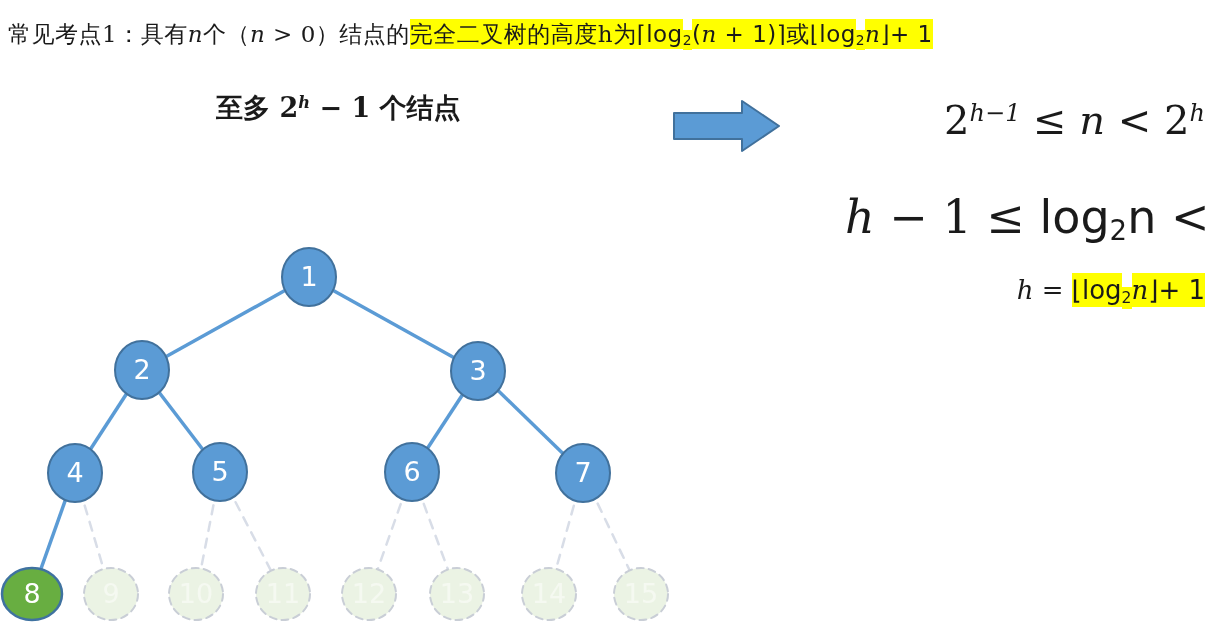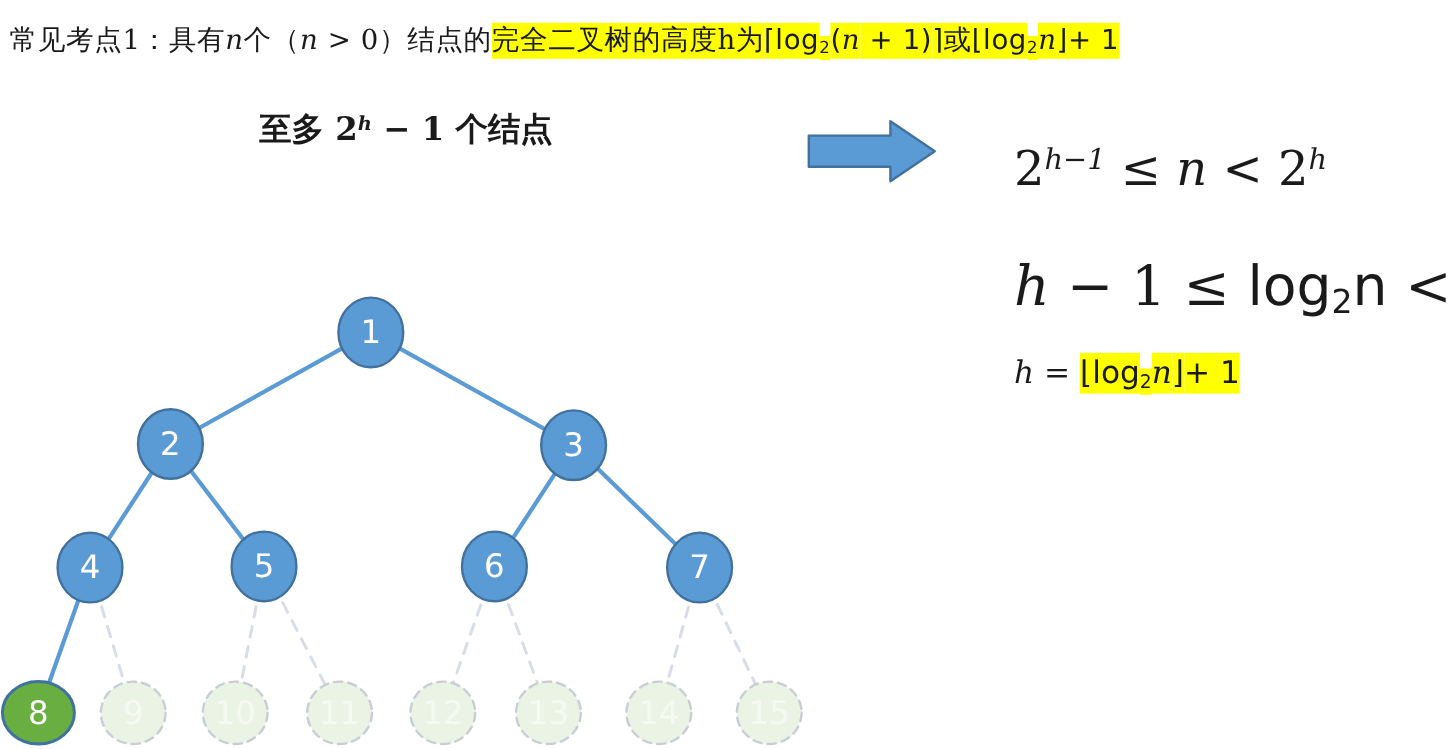--- a/index.html
+++ b/index.html
@@ -9,21 +9,21 @@
     font-family:"DejaVu Serif","Liberation Serif",serif;
   }
   .headline{
     position:absolute;left:8px;top:16px;font-size:23px;line-height:36px;
     white-space:nowrap;letter-spacing:.5px;
   }
   .notes{position:absolute;left:36px;top:84px;font-size:27px;line-height:38px;}
   .note-line{white-space:nowrap;}
   .note-line.indent{padding-left:180px;font-weight:bold;}
   .formulas{position:absolute;left:845px;top:0;width:360px;}
-  .formula{position:absolute;width:100%;text-align:left;white-space:nowrap;margin-top:21px;}
+  .formula{position:absolute;width:100%;text-align:right;white-space:nowrap;}
   .f1{top:97px;font-size:40px;}
   .f2{top:190px;font-size:46px;}
   .f3{top:275px;font-size:26px;}
   
   .i{font-style:italic;font-family:"DejaVu Serif",serif;}
   .sans{font-family:"DejaVu Sans","Liberation Sans",sans-serif;}
   .sup{font-size:.6em;vertical-align:.55em;}
   .sub{font-size:.6em;vertical-align:-.25em;}
   .hl{background:var(--highlight_yellow,#FFFF00);padding:2px 0;}
   

